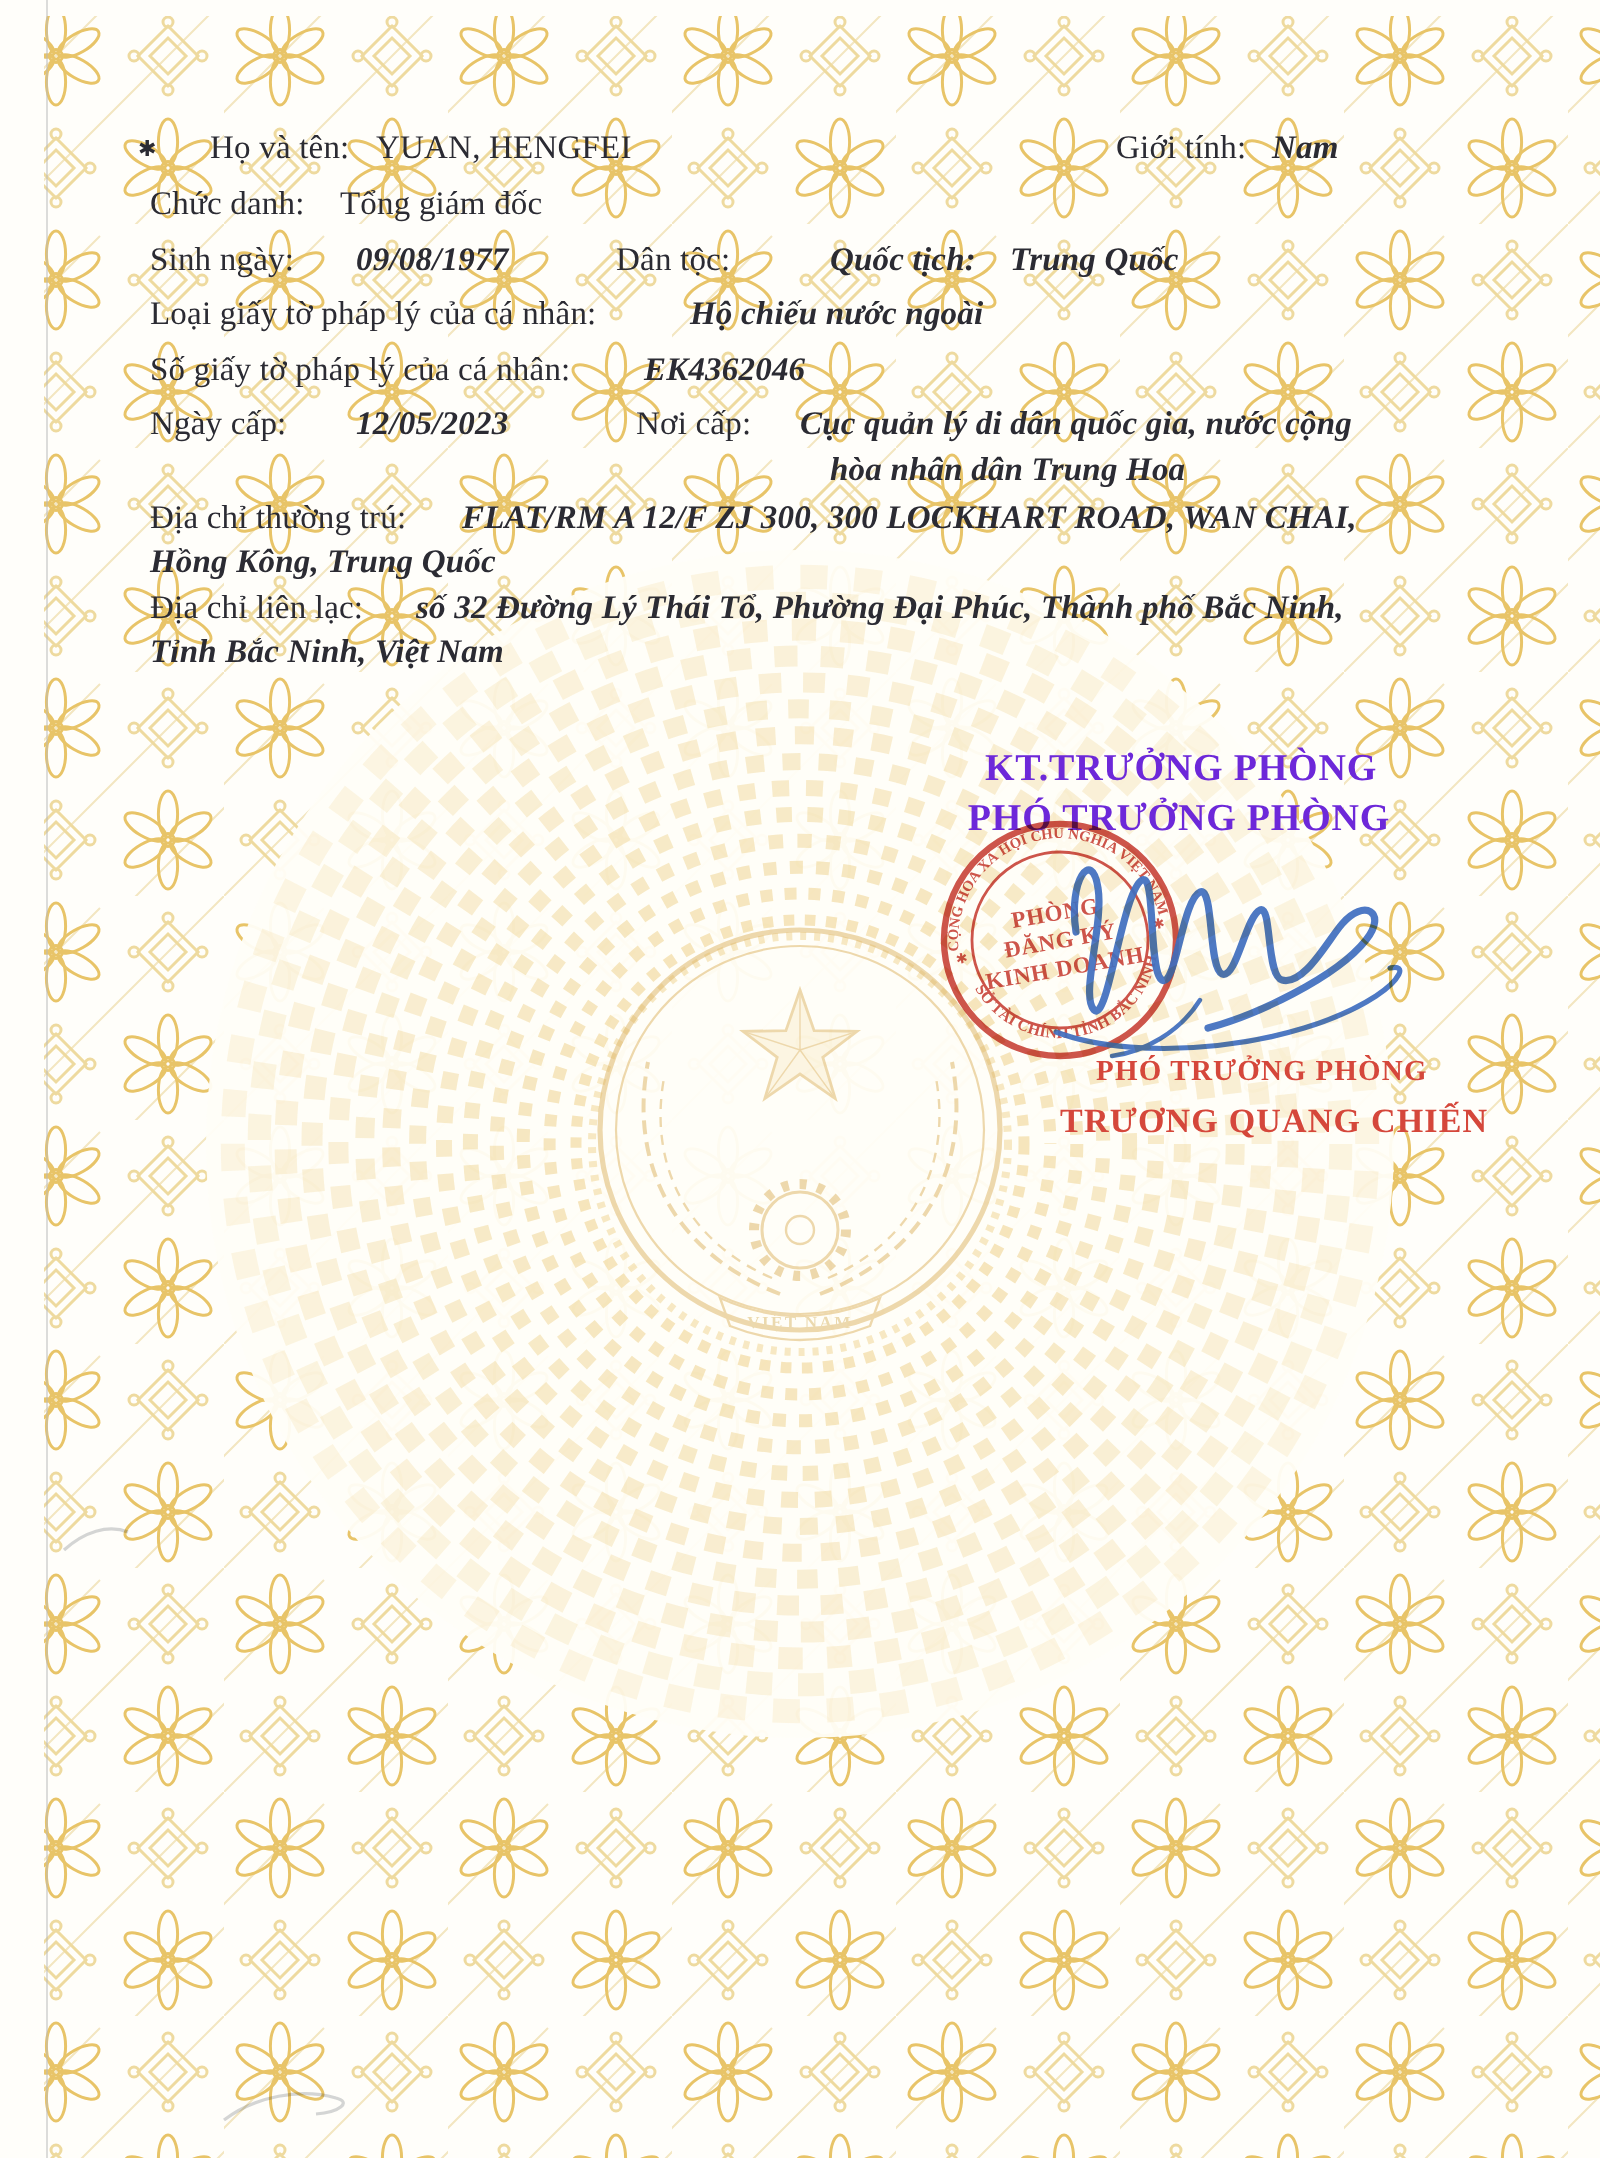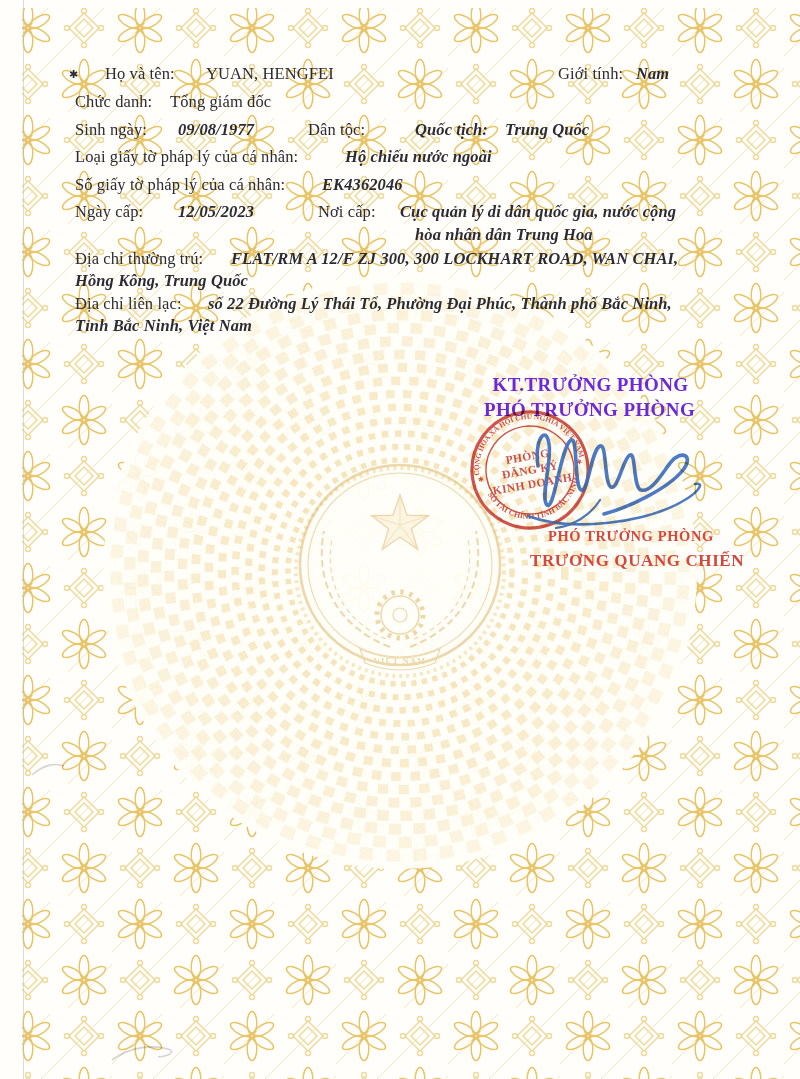--- a/index.html
+++ b/index.html
@@ -89,21 +89,21 @@
       <path d="M-40,84 Q0,102 40,84 L35,98 Q0,112 -35,98 Z" stroke-width="1.2"></path>
       <text x="0" y="99" text-anchor="middle" font-size="8.5" font-weight="bold" letter-spacing="1.2" fill="#d9b667" stroke="none" font-family="Liberation Serif, serif">VIỆT NAM</text>
     </g>
   </svg>
 
   <div class="scanline"></div>
 
   <div>
     <span class="abs marker" style="left:69px;top:68px">✱</span>
     <span class="abs fld" style="left:105px;top:64px">Họ và tên:</span>
-    <span class="abs fld" style="left:206px;top:64px">YUAN, HENGFEI</span>
+    <span class="abs fld" style="left:188px;top:64px">YUAN, HENGFEI</span>
     <span class="abs fld" style="left:558px;top:64px">Giới tính:</span>
     <span class="abs fld val" style="left:636px;top:64px">Nam</span>
 
     <span class="abs fld" style="left:75px;top:92px">Chức danh:</span>
     <span class="abs fld" style="left:170px;top:92px">Tổng giám đốc</span>
 
     <span class="abs fld" style="left:75px;top:120px">Sinh ngày:</span>
     <span class="abs fld val" style="left:178px;top:120px">09/08/1977</span>
     <span class="abs fld" style="left:308px;top:120px">Dân tộc:</span>
     <span class="abs fld val" style="left:415px;top:120px">Quốc tịch:</span>
@@ -119,21 +119,21 @@
     <span class="abs fld val" style="left:178px;top:202px">12/05/2023</span>
     <span class="abs fld" style="left:318px;top:202px">Nơi cấp:</span>
     <span class="abs fld val" style="left:400px;top:202px">Cục quản lý di dân quốc gia, nước cộng</span>
     <span class="abs fld val" style="left:415px;top:225px">hòa nhân dân Trung Hoa</span>
 
     <span class="abs fld" style="left:75px;top:249px">Địa chỉ thường trú:</span>
     <span class="abs fld val" style="left:231px;top:249px">FLAT/RM A 12/F ZJ 300, 300 LOCKHART ROAD, WAN CHAI,</span>
     <span class="abs fld val" style="left:75px;top:271px">Hồng Kông, Trung Quốc</span>
 
     <span class="abs fld" style="left:75px;top:294px">Địa chỉ liên lạc:</span>
-    <span class="abs fld val" style="left:208px;top:294px">số 22 Đường Lý Thái Tổ, Phường Đại Phúc, Thành phố Bắc Ninh,</span>
+    <span class="abs fld val" style="left:208px;top:294px">số 32 Đường Lý Thái Tổ, Phường Đại Phúc, Thành phố Bắc Ninh,</span>
     <span class="abs fld val" style="left:75px;top:316px">Tỉnh Bắc Ninh, Việt Nam</span>
   </div>
 
   <div>
     <div class="abs sighead" style="left:468px;top:374px;width:245px">KT.TRƯỞNG PHÒNG</div>
     <div class="abs sighead" style="left:462px;top:399px;width:255px">PHÓ TRƯỞNG PHÒNG</div>
     <div class="abs redtitle" style="left:548px;top:528px;width:160px">PHÓ TRƯỞNG PHÒNG</div>
     <div class="abs redname" style="left:530px;top:551px;width:200px">TRƯƠNG QUANG CHIẾN</div>
   </div>
 

